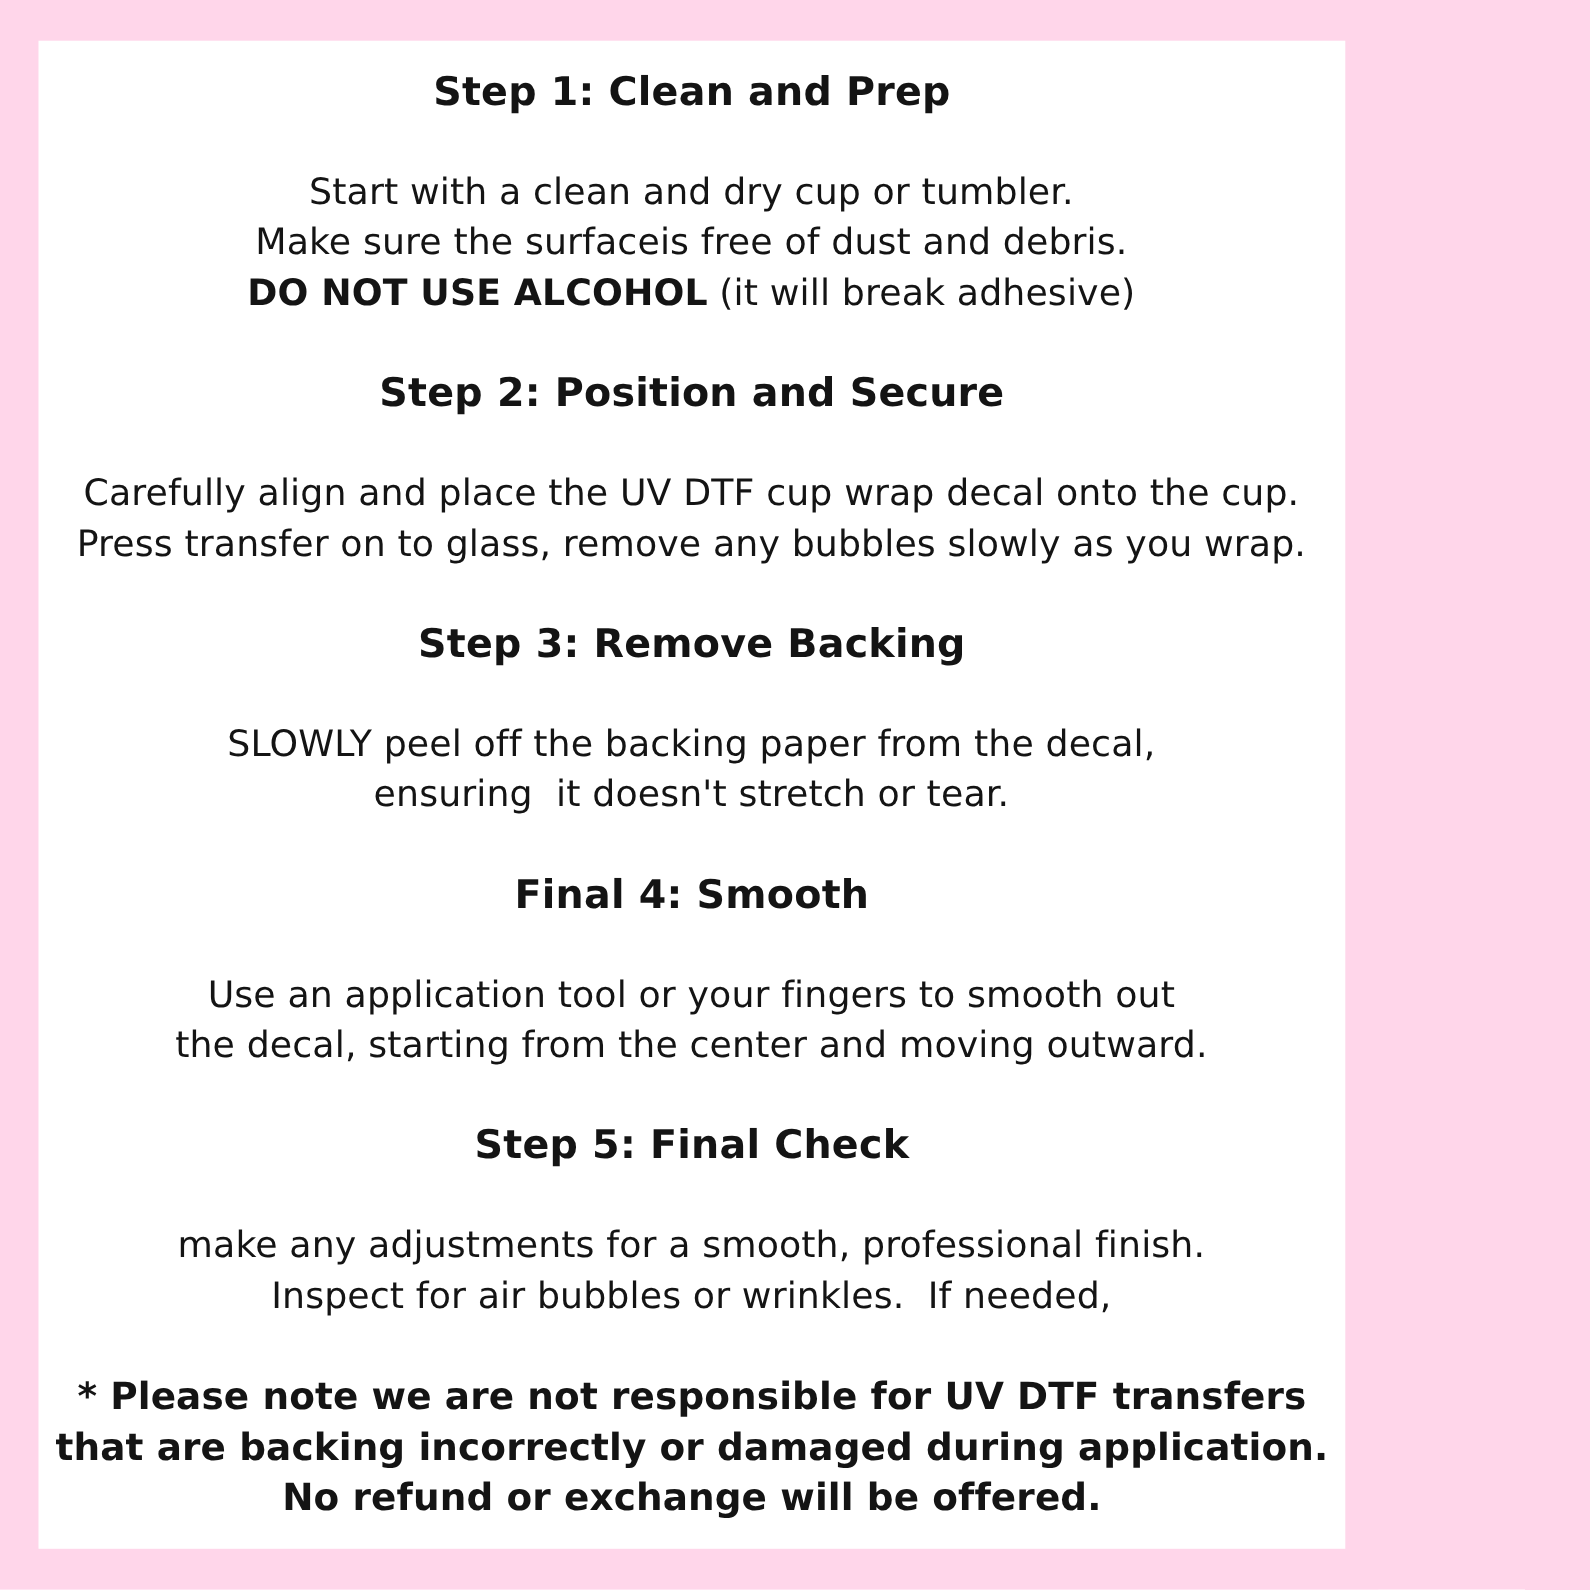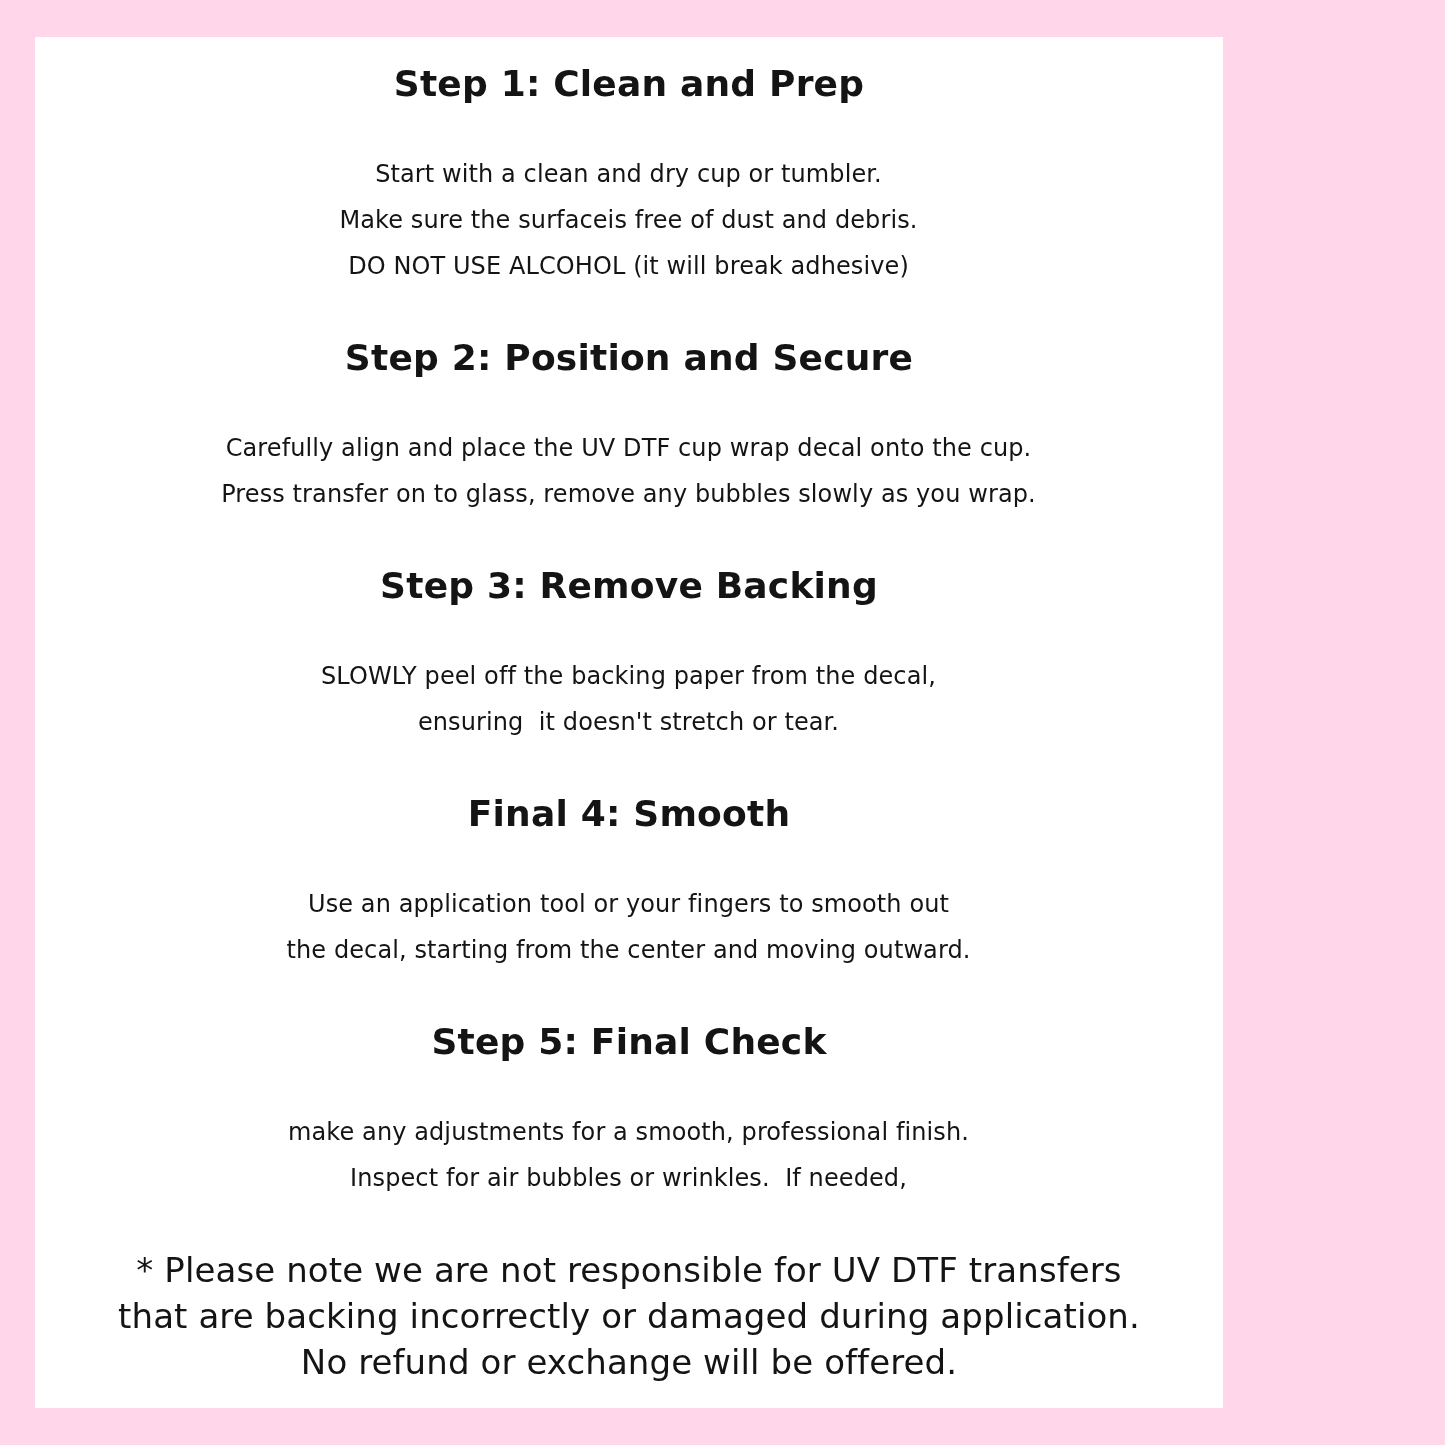--- a/index.html
+++ b/index.html
@@ -29,35 +29,35 @@
   }
   .step-heading {
     font-size: 36px;
     font-weight: bold;
     line-height: 46px;
     margin: 0 0 44px 0;
     white-space: pre-wrap;
     letter-spacing: 0.2px;
   }
   .step-body {
-    font-size: 24px;
+    font-size: 33px;
     line-height: 46px;
     margin: 0 1px 46px 0;
   }
   .text-line {
     white-space: pre-wrap;
     letter-spacing: 0.1px;
   }
   .inline-bold {
-    font-weight: normal;
+    font-weight: bold;
     text-align: center;
   }
   .footer-note {
     font-size: 34px;
-    font-weight: normal;
+    font-weight: bold;
     line-height: 46px;
     margin: 0;
   }
 </style>
 </head>
 <body>
 
 <div class="page">
   <div class="card">
 

